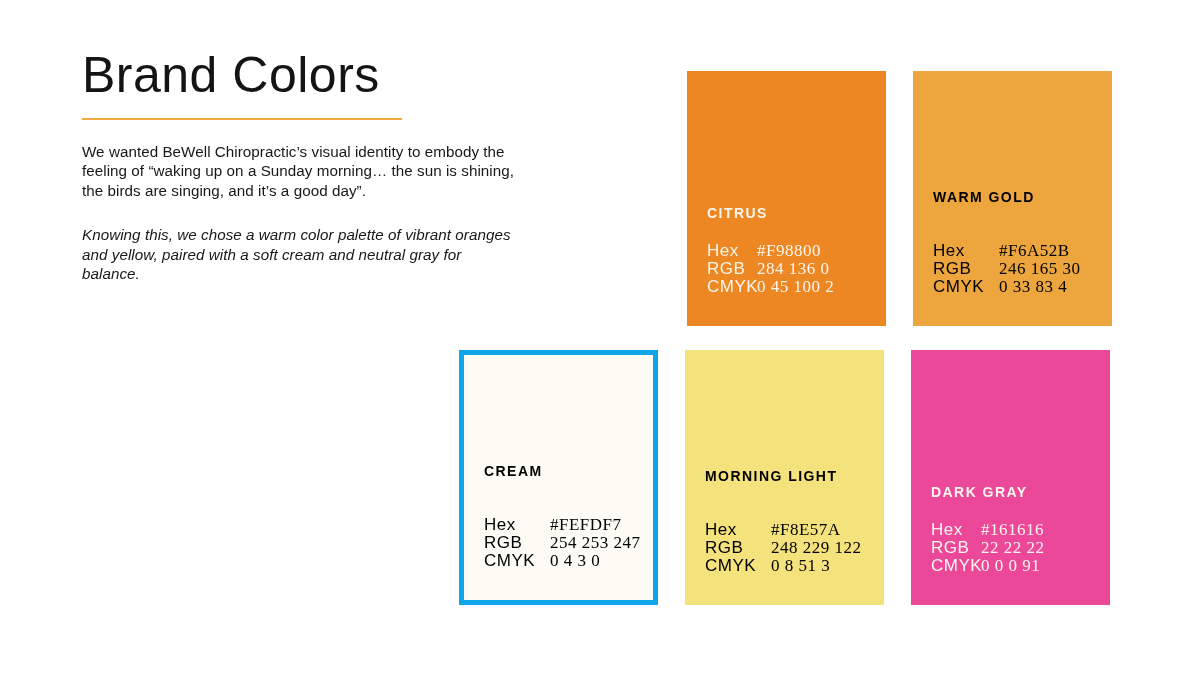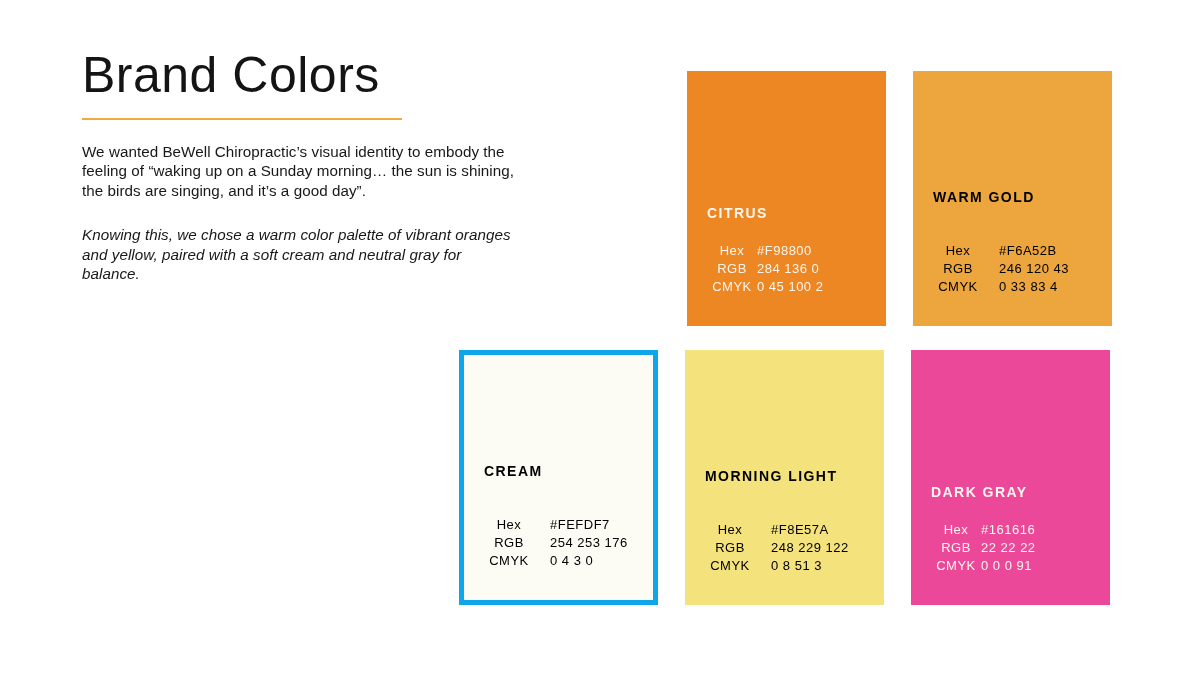--- a/index.html
+++ b/index.html
@@ -65,27 +65,26 @@
     font-weight: 700;
     text-transform: uppercase;
     margin-bottom: 22px;
     margin-top: 40px;
   }
 
   .swatch-specs { display: flex; flex-direction: column; gap: 3px; }
 
   .spec-line {
     display: flex;
-    font-size: 13px;
+    font-size: 17px;
     letter-spacing: 0.5px;
     line-height: 15px;
-    text-align: center;
   }
   .spec-key { width: 50px; flex: 0 0 50px; }
-  .spec-val { white-space: nowrap; }
+  .spec-val { white-space: nowrap; font-family: Liberation Serif, serif; }
 
   
   .swatch.has-border { border: 5px solid #0ea5e9; }
   .swatch.ink-light, .swatch.ink-light .spec-line { color: #fdf6ec; }
   .swatch.ink-dark, .swatch.ink-dark .spec-line { color: #000000; gap: 16px; }
 </style>
 </head>
 <body style="background: rgb(255, 255, 255);">
 
 <div id="left-column">
@@ -120,21 +119,21 @@
 
     <div class="swatch ink-dark" style="background: rgb(237, 166, 62);">
       <div class="swatch-name">WARM GOLD</div>
       <div class="swatch-specs">
         <div class="spec-line">
           <span class="spec-key">Hex</span>
           <span class="spec-val">#F6A52B</span>
         </div>
         <div class="spec-line">
           <span class="spec-key">RGB</span>
-          <span class="spec-val">246 120 43</span>
+          <span class="spec-val">246 165 30</span>
         </div>
         <div class="spec-line">
           <span class="spec-key">CMYK</span>
           <span class="spec-val">0 33 83 4</span>
         </div>
       </div>
     </div>
 
   </div>
 
@@ -142,21 +141,21 @@
 
     <div class="swatch ink-dark has-border" style="background: rgb(252, 251, 244);">
       <div class="swatch-name">CREAM</div>
       <div class="swatch-specs">
         <div class="spec-line">
           <span class="spec-key">Hex</span>
           <span class="spec-val">#FEFDF7</span>
         </div>
         <div class="spec-line">
           <span class="spec-key">RGB</span>
-          <span class="spec-val">254 253 176</span>
+          <span class="spec-val">254 253 247</span>
         </div>
         <div class="spec-line">
           <span class="spec-key">CMYK</span>
           <span class="spec-val">0 4 3 0</span>
         </div>
       </div>
     </div>
 
     <div class="swatch ink-dark" style="background: rgb(244, 226, 125);">
       <div class="swatch-name">MORNING LIGHT</div>

